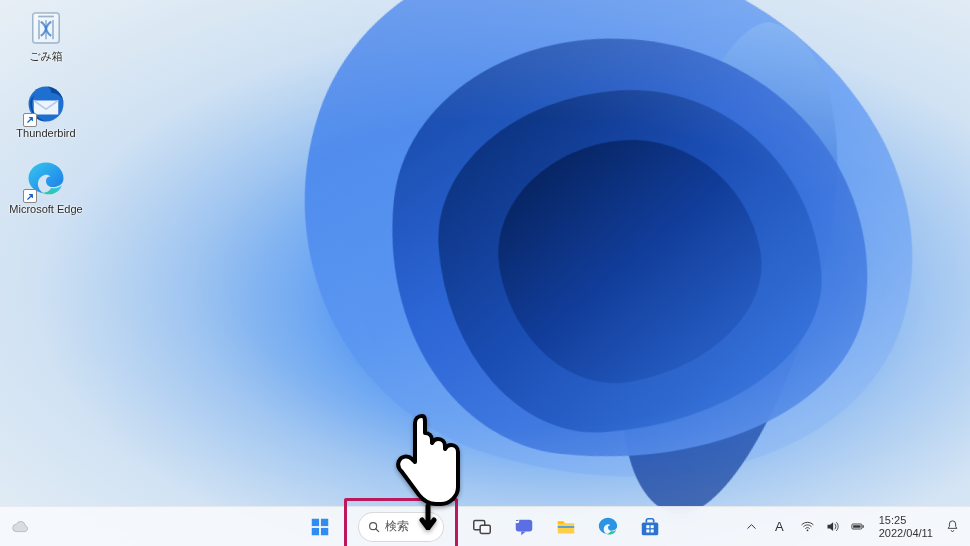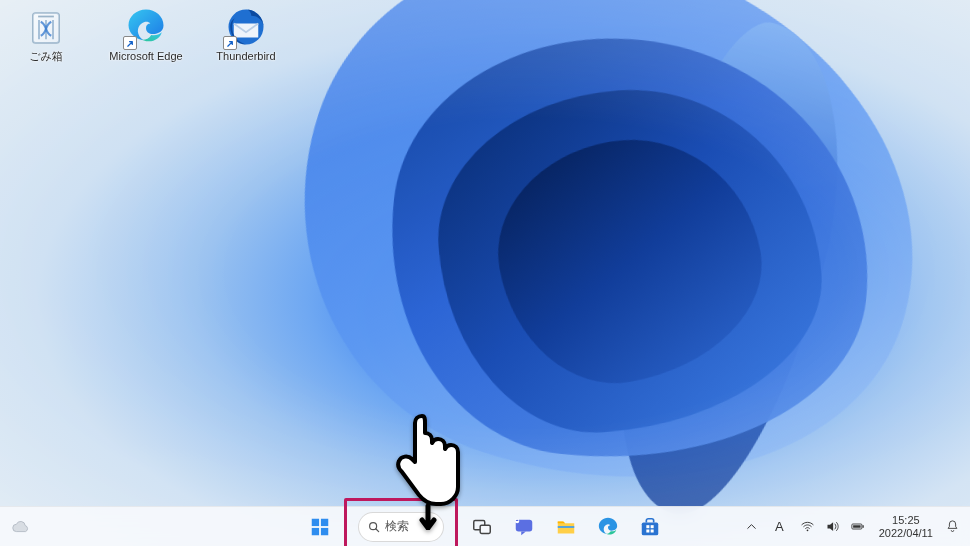--- a/index.html
+++ b/index.html
@@ -25,20 +25,21 @@
   .p3 { width: 380px; height: 340px; left: 440px; top: 90px; background: linear-gradient(140deg,#072a6e 0%,#1a4db4 45%,#3f7fe6 100%); transform: rotate(-4deg); border-radius: 50% 50% 60% 40% / 42% 58% 42% 58%;}
   .p4 { width: 260px; height: 240px; left: 500px; top: 140px; background: linear-gradient(150deg,#041d52 0%,#113d9a 50%,#2d67d0 100%); transform: rotate(-10deg); border-radius: 50% 50% 58% 42% / 44% 56% 44% 56%;}
   .p5 { width: 180px; height: 500px; left: 640px; top: 20px; background: linear-gradient(170deg,#6fa8f2 0%, #3670d6 50%, #123f9a 100%); transform: rotate(14deg); border-radius: 40% 60% 48% 52% / 56% 44% 56% 44%; opacity:.9;}
   .vshade { position:absolute; inset:0; background: radial-gradient(ellipse at 55% 50%, rgba(255,255,255,0) 40%, rgba(255,255,255,0.35) 100%); mix-blend-mode: screen;}
 
   
   .desktop-icons {
     position: absolute;
     top: 6px; left: 6px;
     display: flex;
+    flex-direction: column;
     gap: 20px;
   }
   .d-icon {
     width: 80px;
     display: flex;
     flex-direction: column;
     align-items: center;
     gap: 2px;
     cursor: pointer;
     user-select: none;
@@ -109,21 +110,21 @@
     padding: 11px;
     border-radius: 2px;
   }
 
   .taskbar-right {
     position: absolute; right: 6px; height: 40px;
     display: flex; align-items: center; gap: 4px;
     font-size: 11px; color: #333;
   }
   .tray-group { display:flex; align-items:center; gap:8px; padding: 0 6px; height:32px; border-radius:4px;}
-  .clock { text-align: center; line-height: 1.15; padding: 0 4px; }
+  .clock { text-align: left; line-height: 1.15; padding: 0 4px; }
 
   
   .pointer {
     position: absolute;
     left: 392px; top: 410px;
     width: 70px;
     filter: drop-shadow(0 2px 2px rgba(0,0,0,0.35));
     pointer-events: none;
   }
 
@@ -164,20 +165,38 @@
             </defs>
         </svg>
       </div>
       <div class="label">ごみ箱</div>
     </div>
 
 
     <div class="d-icon">
       <div class="glyph">
         <svg viewBox="0 0 48 48">
+          <circle cx="24" cy="24" r="20" fill="#1f6fd1"></circle>
+          <path d="M24 4 C34 4 44 12 44 24 C44 17 38 11 30 11 C30 7 27 4 24 4 Z" fill="#0b4aa0"></path>
+          <path d="M10 20 L38 20 L38 36 L10 36 Z" fill="#eef4fb"></path>
+          <path d="M10 20 L24 30 L38 20" fill="none" stroke="#b9cee6" stroke-width="2"></path>
+          <path d="M6 24 C6 34 14 44 24 44 C14 41 8 33 8 24 C8 20 9 17 11 14 C7 17 6 20 6 24 Z" fill="#0b4aa0"></path>
+        </svg>
+        <div class="shortcut-arrow">
+          <svg viewBox="0 0 10 10">
+              <path d="M2 8 L7 3 M7 3 L4 3 M7 3 L7 6" stroke="#1060c9" stroke-width="1.4" fill="none" stroke-linecap="round"></path>
+            </svg>
+        </div>
+      </div>
+      <div class="label">Thunderbird</div>
+    </div>
+
+    <div class="d-icon">
+      <div class="glyph">
+        <svg viewBox="0 0 48 48">
           <defs>
             <linearGradient id="eg1" x1="0" y1="0" x2="1" y2="1">
                 <stop offset="0" stop-color="#36c6f0"></stop>
                 <stop offset="1" stop-color="#1c79e6"></stop>
               </linearGradient>
             <linearGradient id="eg2" x1="0" y1="1" x2="1" y2="0">
                 <stop offset="0" stop-color="#2bc88b"></stop>
                 <stop offset="1" stop-color="#35c2ee"></stop>
               </linearGradient>
           </defs>
@@ -186,38 +205,20 @@
         </svg>
         <div class="shortcut-arrow">
           <svg viewBox="0 0 10 10">
               <path d="M2 8 L7 3 M7 3 L4 3 M7 3 L7 6" stroke="#1060c9" stroke-width="1.4" fill="none" stroke-linecap="round"></path>
             </svg>
         </div>
       </div>
       <div class="label">Microsoft Edge</div>
     </div>
 
-    <div class="d-icon">
-      <div class="glyph">
-        <svg viewBox="0 0 48 48">
-          <circle cx="24" cy="24" r="20" fill="#1f6fd1"></circle>
-          <path d="M24 4 C34 4 44 12 44 24 C44 17 38 11 30 11 C30 7 27 4 24 4 Z" fill="#0b4aa0"></path>
-          <path d="M10 20 L38 20 L38 36 L10 36 Z" fill="#eef4fb"></path>
-          <path d="M10 20 L24 30 L38 20" fill="none" stroke="#b9cee6" stroke-width="2"></path>
-          <path d="M6 24 C6 34 14 44 24 44 C14 41 8 33 8 24 C8 20 9 17 11 14 C7 17 6 20 6 24 Z" fill="#0b4aa0"></path>
-        </svg>
-        <div class="shortcut-arrow">
-          <svg viewBox="0 0 10 10">
-              <path d="M2 8 L7 3 M7 3 L4 3 M7 3 L7 6" stroke="#1060c9" stroke-width="1.4" fill="none" stroke-linecap="round"></path>
-            </svg>
-        </div>
-      </div>
-      <div class="label">Thunderbird</div>
-    </div>
-
   </div>
 
   <div class="taskbar">
 
     <div class="taskbar-left tb-btn" style="justify-content:flex-start;padding-left:10px;">
       <svg class="ico22" viewBox="0 0 24 24">
         <path d="M7 17 a4 4 0 0 1 0-8 a5 5 0 0 1 9.6 1.4 A3.5 3.5 0 0 1 17 17 Z" fill="#d8dde3" stroke="#a7b0ba" stroke-width="0.8"></path>
       </svg>
     </div>
 

